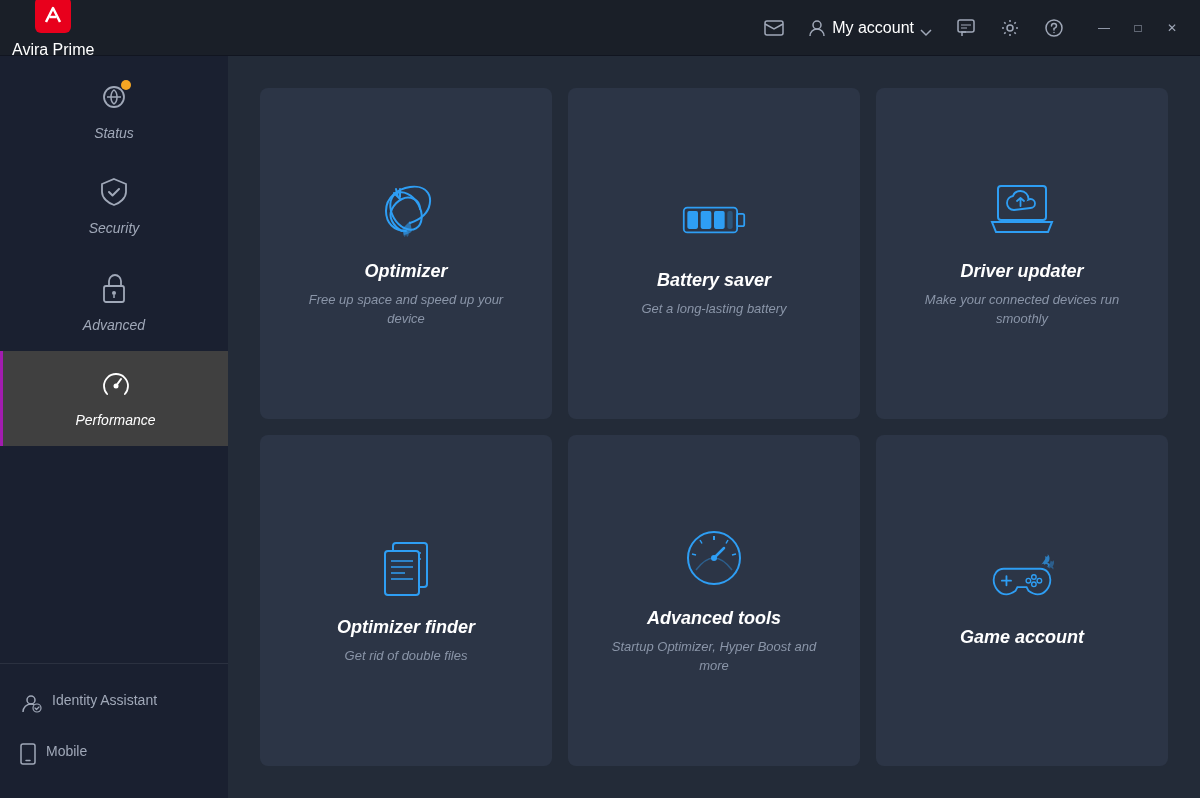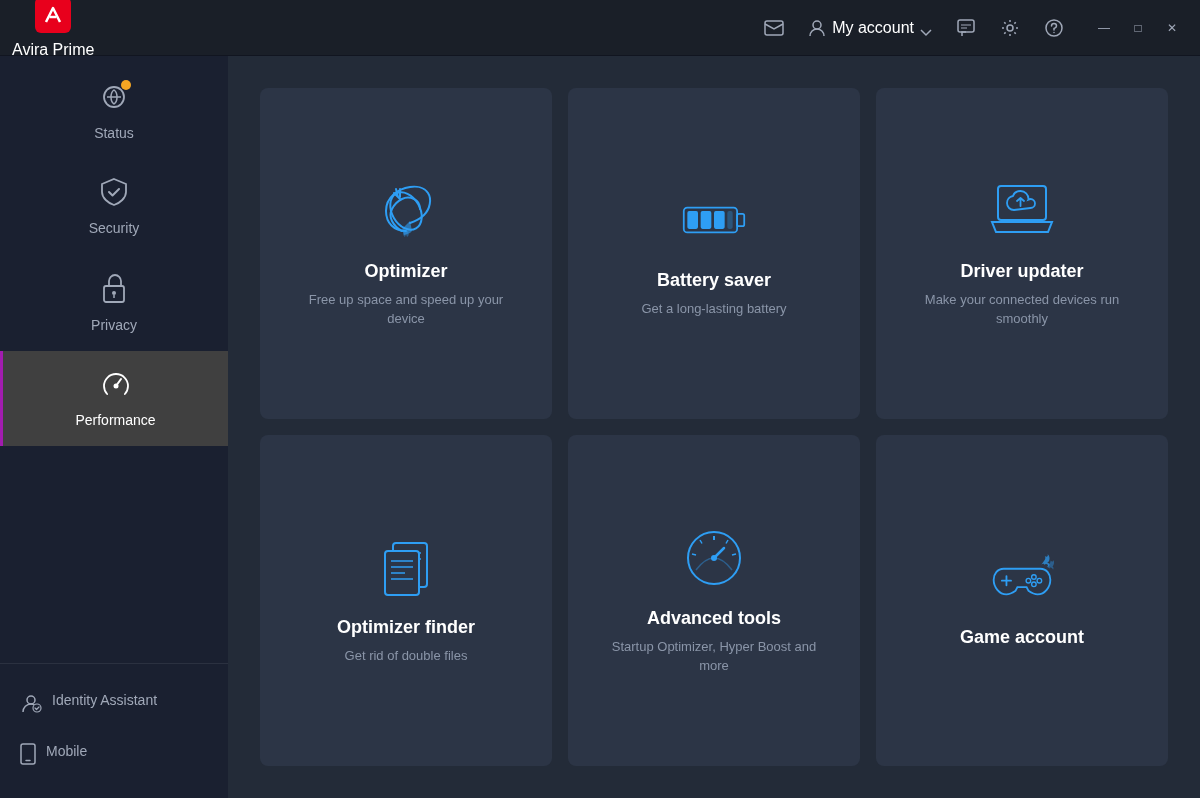--- a/index.html
+++ b/index.html
@@ -100,20 +100,21 @@
     .sidebar {
       width: 228px;
       background: #1a2030;
       display: flex;
       flex-direction: column;
       flex-shrink: 0;
     }
     .sidebar-nav {
       flex: 1;
       padding-top: 8px;
+      font-style: italic;
     }
     .nav-item {
       display: flex;
       flex-direction: column;
       align-items: center;
       padding: 18px 12px;
       cursor: pointer;
       color: #a0a8b8;
       position: relative;
       transition: background 0.15s;
@@ -181,20 +182,21 @@
       background: #2c3546;
       border-radius: 8px;
       display: flex;
       flex-direction: column;
       align-items: center;
       justify-content: center;
       padding: 28px 20px;
       cursor: pointer;
       transition: background 0.15s;
       text-align: center;
+      font-style: italic;
     }
     .card-icon {
       margin-bottom: 18px;
       display: flex;
       align-items: center;
       justify-content: center;
     }
     .card-icon svg {
       width: 64px;
       height: 64px;
@@ -300,21 +302,21 @@
 
       <div class="nav-item">
         <div class="nav-icon">
           <svg width="26" height="32" viewBox="0 0 26 32" fill="none">
             <rect x="3" y="14" width="20" height="16" rx="2" stroke="#a0a8b8" stroke-width="1.8"></rect>
             <path d="M8 14 V9 C8 5.7 10.7 3 14 3 C17.3 3 20 5.7 20 9 V14" stroke="#a0a8b8" stroke-width="1.8" stroke-linecap="round"></path>
             <circle cx="13" cy="21" r="2" fill="#a0a8b8"></circle>
             <line x1="13" y1="23" x2="13" y2="26" stroke="#a0a8b8" stroke-width="1.5"></line>
           </svg>
         </div>
-        <span class="nav-label">Privacy</span>
+        <span class="nav-label">Advanced</span>
       </div>
 
       <div class="nav-item active">
         <div class="nav-icon">
           <svg width="30" height="30" viewBox="0 0 30 30" fill="none">
             <path d="M15 5 C8.37 5 3 10.37 3 17 C3 20.09 4.19 22.9 6.13 24.99" stroke="white" stroke-width="1.8" fill="none" stroke-linecap="round"></path>
             <path d="M23.87 24.99 C25.81 22.9 27 20.09 27 17 C27 10.37 21.63 5 15 5" stroke="white" stroke-width="1.8" fill="none" stroke-linecap="round"></path>
             <line x1="15" y1="17" x2="20" y2="10" stroke="white" stroke-width="2" stroke-linecap="round"></line>
             <circle cx="15" cy="17" r="2.5" fill="white"></circle>
           </svg>

